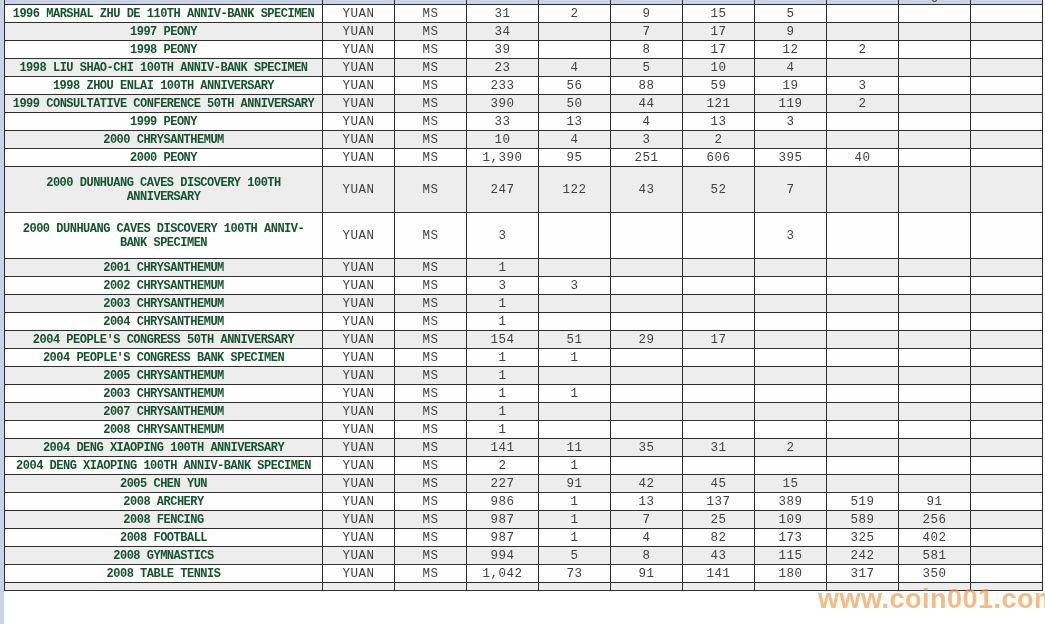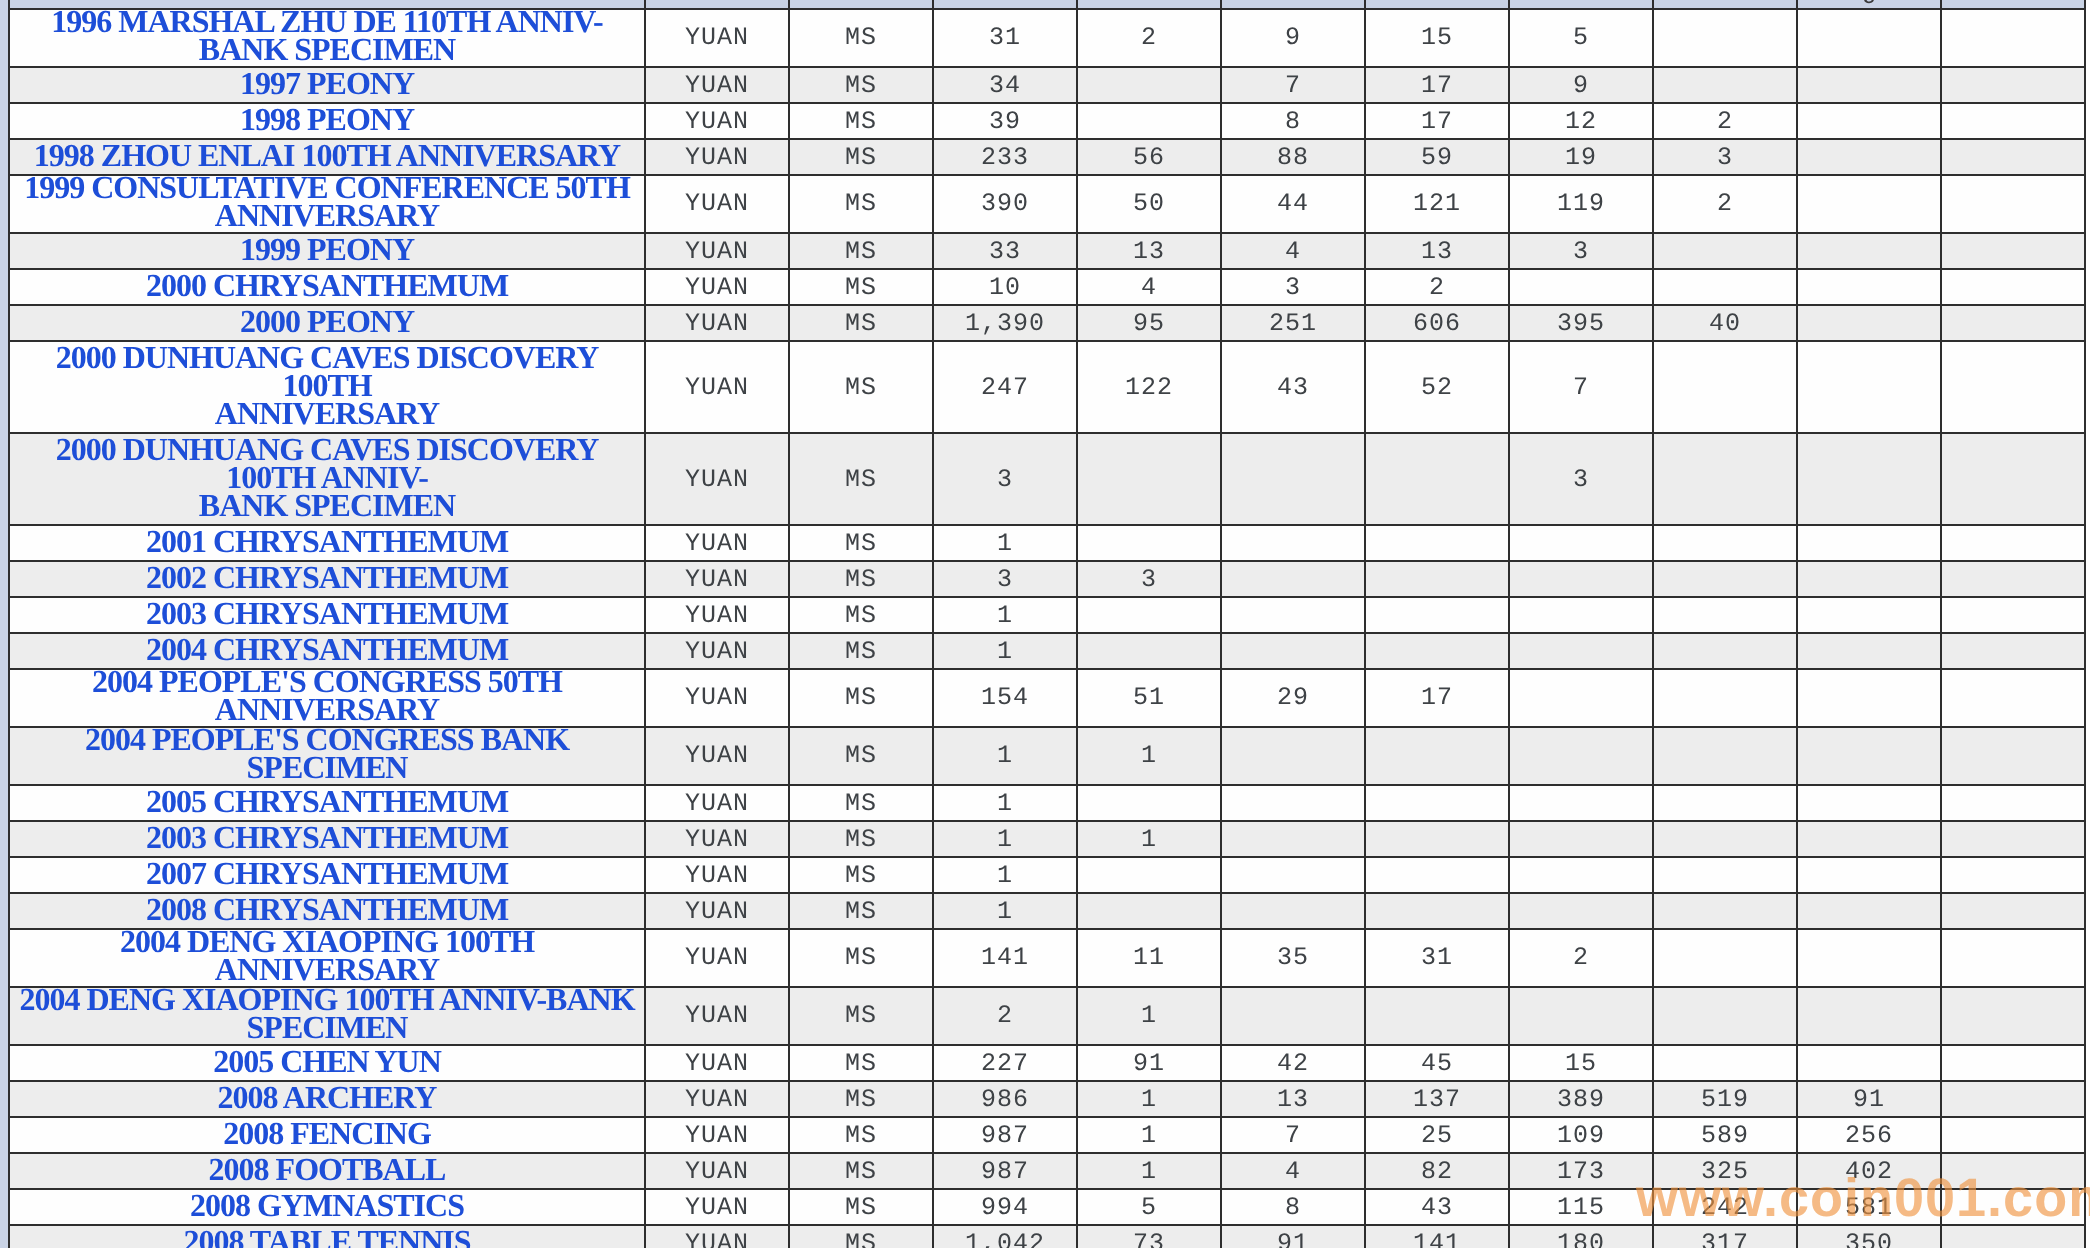--- a/index.html
+++ b/index.html
@@ -42,27 +42,26 @@
     font: 12.5px "Liberation Mono", monospace;
     color: #3a3a3a;
     line-height: 15px;
   }
   tbody tr { height: 18px; }
   tbody tr.tall { height: 46px; }
   tbody tr:nth-child(odd)  { background: #fefefe; }
   tbody tr:nth-child(even) { background: #ededed; }
   tbody tr.filler { height: 8px; }
   td.desc {
-    font-size: 16px;
+    font-size: 12px;
     font-weight: bold;
     letter-spacing: -0.5px;
-    color: #1d4ed8;
+    color: #14532d;
     white-space: pre-line;
     line-height: 14px;
-    font-family: Liberation Serif, serif;
   }
   td.val {
     font-size: 12.5px;
     color: #3e4246;
     letter-spacing: 0.5px;
   }
   .watermark {
     position: absolute;
     left: 818px; top: 584px;
     font-family: "Liberation Sans", sans-serif;
@@ -145,20 +144,33 @@
         <td class="val">39</td>
         <td class="val"></td>
         <td class="val">8</td>
         <td class="val">17</td>
         <td class="val">12</td>
         <td class="val">2</td>
         <td class="val"></td>
         <td class="val"></td>
       </tr>
       <tr>
+        <td class="desc">1998 LIU SHAO-CHI 100TH ANNIV-BANK SPECIMEN</td>
+        <td class="val">YUAN</td>
+        <td class="val">MS</td>
+        <td class="val">23</td>
+        <td class="val">4</td>
+        <td class="val">5</td>
+        <td class="val">10</td>
+        <td class="val">4</td>
+        <td class="val"></td>
+        <td class="val"></td>
+        <td class="val"></td>
+      </tr>
+      <tr>
         <td class="desc">1998 ZHOU ENLAI 100TH ANNIVERSARY</td>
         <td class="val">YUAN</td>
         <td class="val">MS</td>
         <td class="val">233</td>
         <td class="val">56</td>
         <td class="val">88</td>
         <td class="val">59</td>
         <td class="val">19</td>
         <td class="val">3</td>
         <td class="val"></td>

